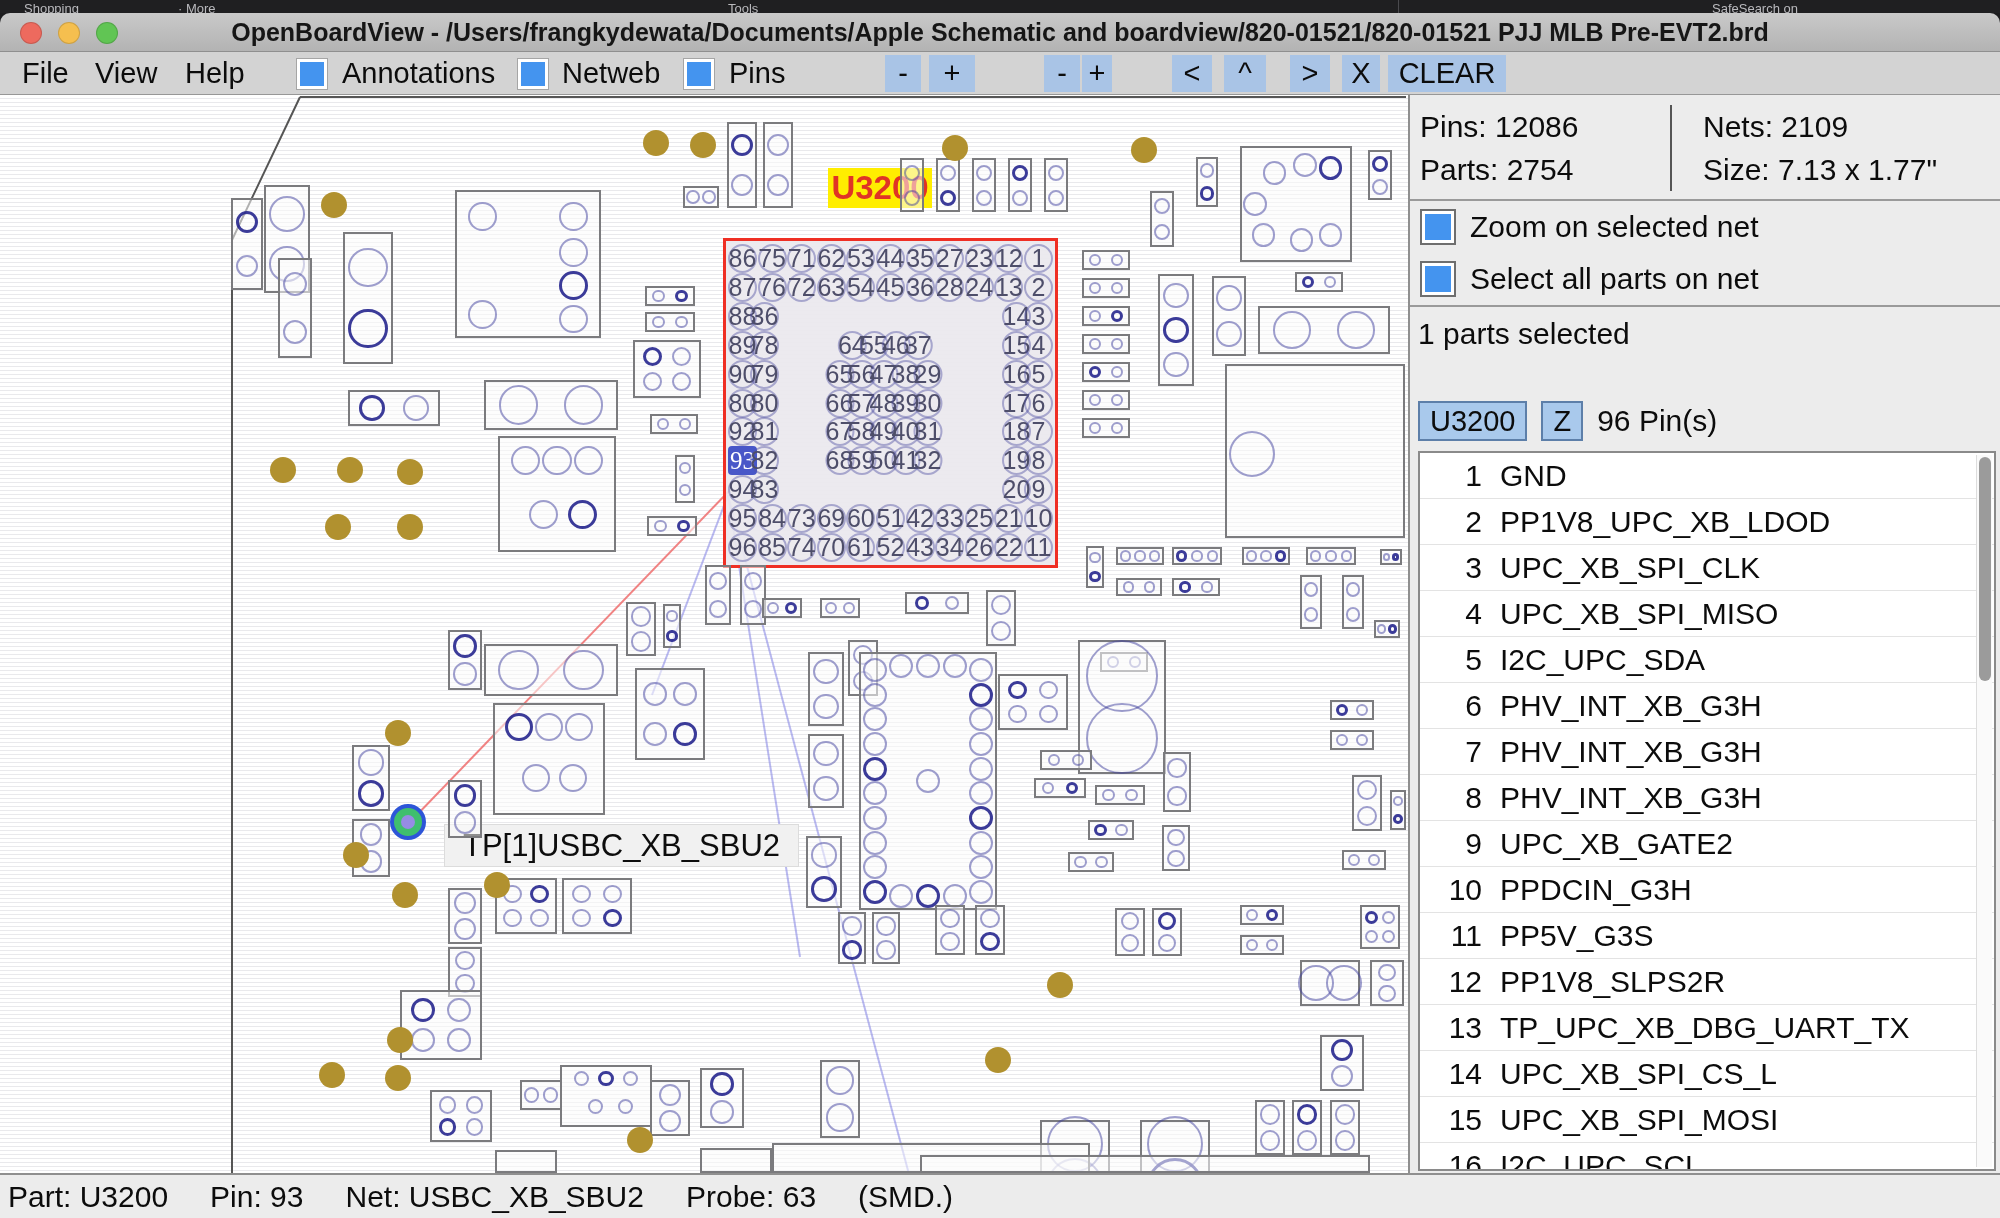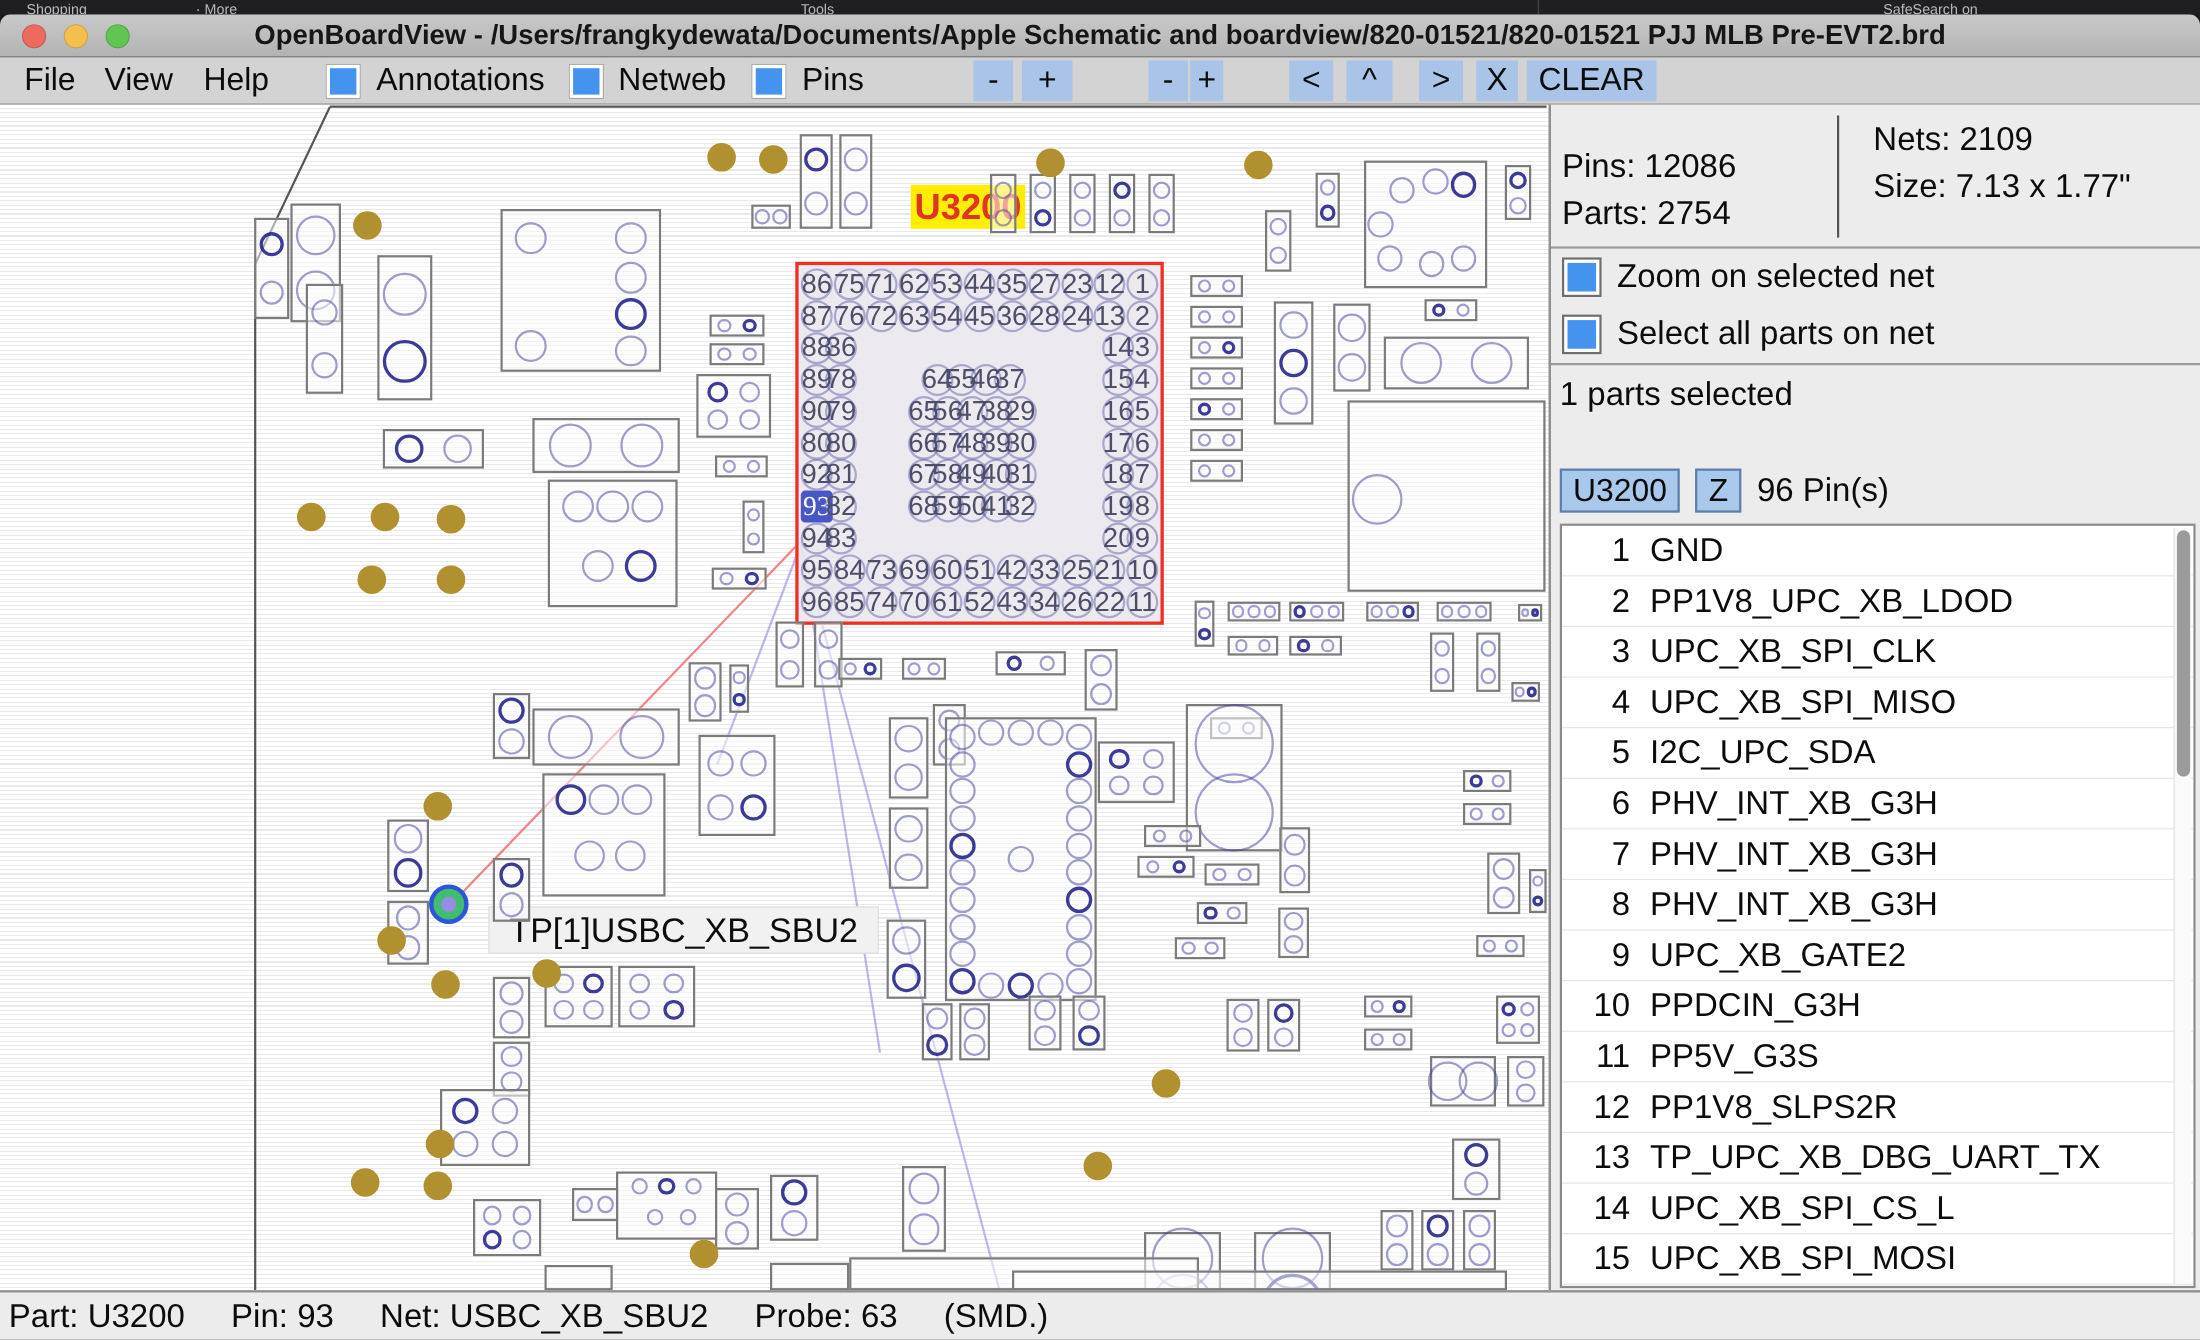--- a/index.html
+++ b/index.html
@@ -53,21 +53,21 @@
                 display:flex; align-items:center; justify-content:center; }
   .tp-point { position:absolute; width:36px; height:36px; border-radius:50%; border:4px solid #2d55d8;
               background:#3fbf6e; display:flex; align-items:center; justify-content:center; }
   .tp-point i { width:14px; height:14px; border-radius:50%; background:#968ce4; display:block; }
   .tooltip { position:absolute; background:#f1f1f1; border:1px solid #dcdcdc; color:#0d0d0d;
              font-size:31px; display:flex; align-items:center; padding:0 18px; height:43px; }
 
   .panel { position:absolute; left:1408px; top:95px; width:592px; height:1078px; background:#ececec;
            border-left:2px solid #8f8f8f; display:flex; flex-direction:column; font-size:30px; color:#0c0c0c; }
   .stats { display:flex; padding:10px 0 8px 10px; }
-  .stats .col1 { width:250px;margin-top:25px; } .stats .col2 { border-left:2px solid #555; padding-left:31px; flex:1; }
+  .stats .col1 { width:250px; } .stats .col2 { border-left:2px solid #555; padding-left:31px; flex:1; }
   .stats div { line-height:43px; white-space:nowrap; }
   .hline { height:0; border-top:2px solid #9a9a9a; }
   .toggle-row { display:flex; align-items:center; gap:14px; padding:8px 0 8px 10px; }
   .cb { width:36px; height:36px; background:#fff; border:2px solid #6e6e6e;
         display:flex; align-items:center; justify-content:center; flex:0 0 36px; }
   .cb i { width:26px; height:26px; background:#4494ef; display:block; }
   .sel-summary { padding:10px 0 10px 8px; }
   .list-header { display:flex; align-items:center; gap:14px; padding:40px 0 10px 8px; }
   .hbtn { background:#a9c9ec; border:2px solid #5d7fa9; padding:0 10px; height:40px; font-size:29px;
           display:flex; align-items:center; justify-content:center; color:#0c0c0c; }

